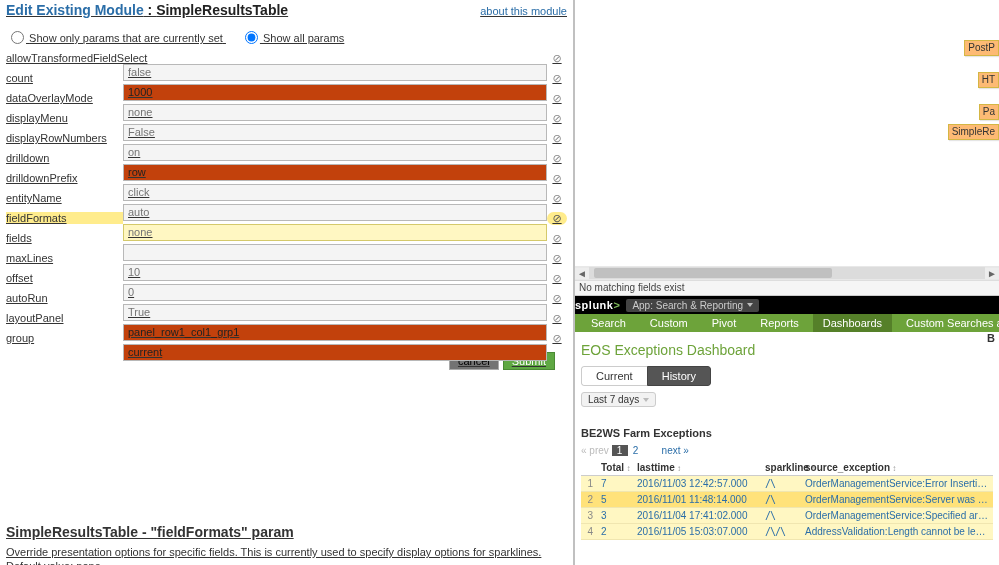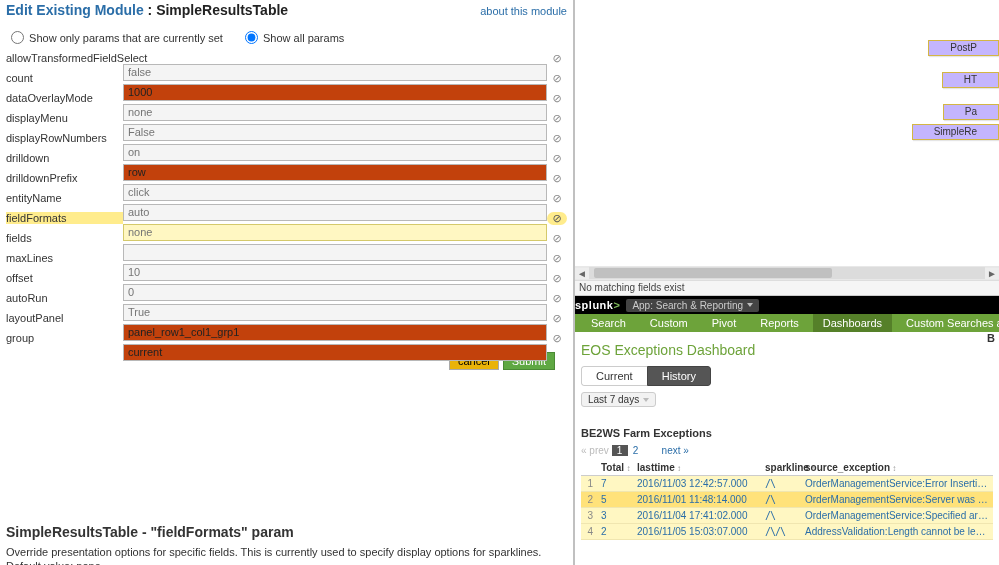--- a/index.html
+++ b/index.html
@@ -19,20 +19,21 @@
     height: 100%;
   }
   
   .left {
     width: 573px;
     height: 100%;
     border-right: 2px solid #c0c0c0;
     display: flex;
     flex-direction: column;
     position: relative;
+    text-decoration: underline;
   }
   .left-top {
     flex: 0 0 auto;
     padding: 2px 6px 0 6px;
     position: relative;
   }
   .title-row {
     display: flex;
     align-items: baseline;
     justify-content: space-between;
@@ -106,21 +107,21 @@
   .button-row {
     display: flex;
     justify-content: flex-end;
     gap: 4px;
     padding: 4px 12px 0 0;
   }
   .btn {
     font-size: 11px;
     padding: 2px 8px;
     border: 1px solid #aaa;
-    background: #eab308;
+    background: #737373;
     cursor: pointer;
   }
   .btn.submit {
     background: #5fa843;
     color: #fff;
     border-color: #4a8a34;
   }
 
   .left-divider {
     height: 2px;
@@ -148,26 +149,26 @@
     position: relative;
     overflow: hidden;
   }
   .right-top {
     flex: 0 0 280px;
     position: relative;
     background: #fff;
   }
   .node {
     position: absolute;
-    background: #c4b5fd;
+    background: #fdba74;
     border: 1px solid #d4b644;
     font-size: 10px;
     height: 14px;
     line-height: 14px;
-    padding: 0 21px;
+    padding: 0 3px;
     white-space: nowrap;
     box-shadow: 1px 1px 1px rgba(0,0,0,0.1);
   }
   .hscroll {
     position: absolute;
     bottom: 0;
     left: 0;
     right: 0;
     height: 14px;
     background: #e8e8e8;

